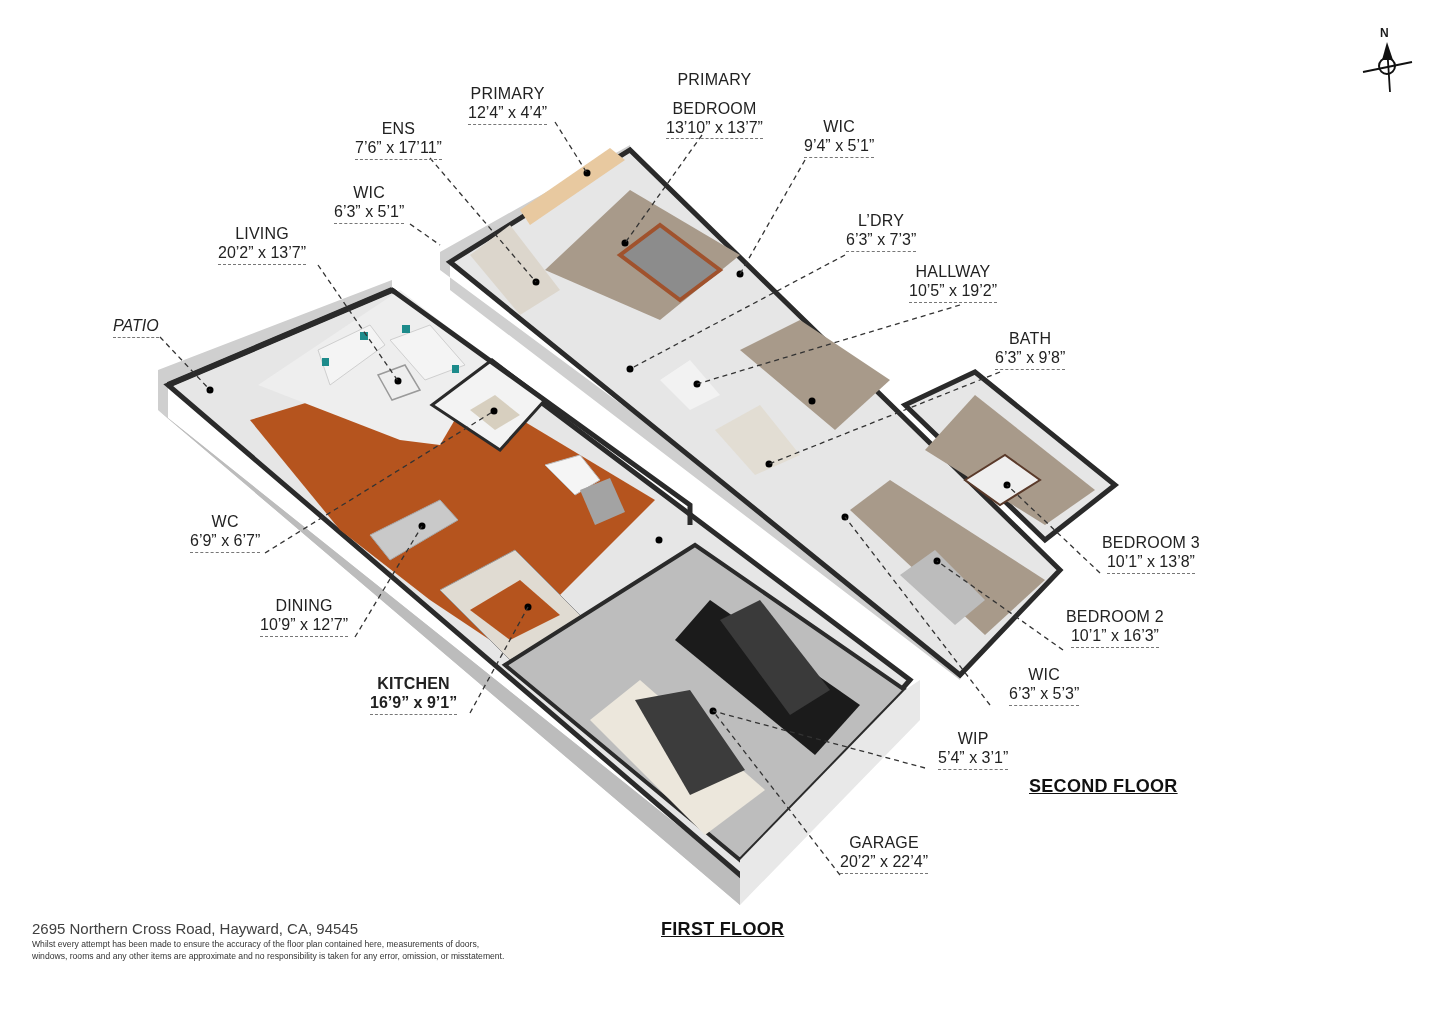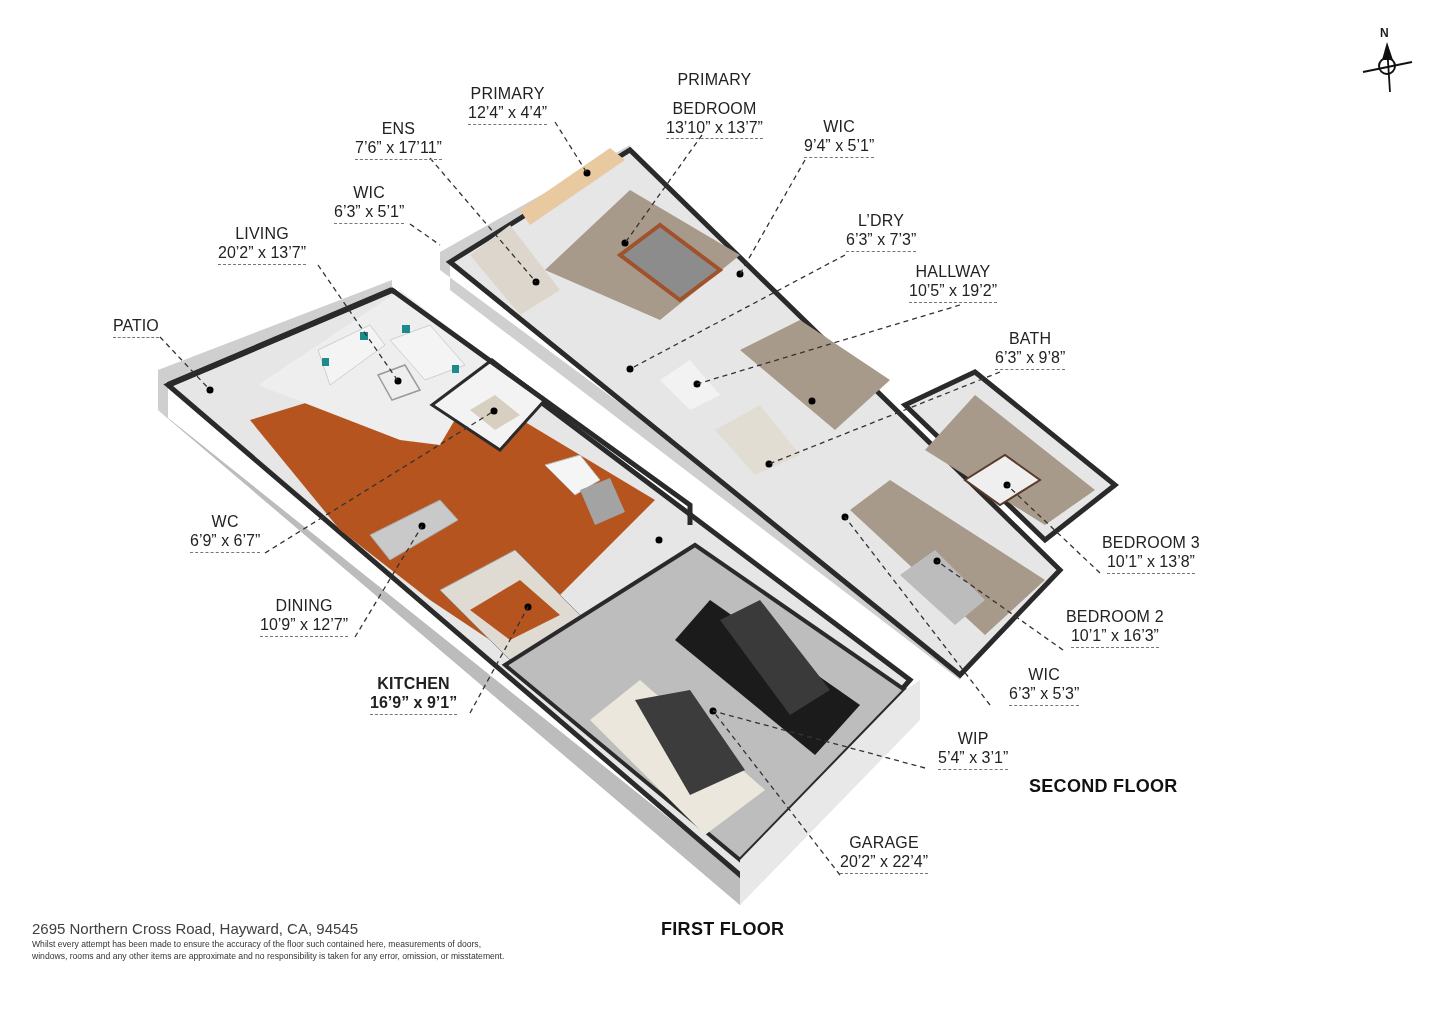--- a/index.html
+++ b/index.html
@@ -2,21 +2,21 @@
 <html><head>
 <meta charset="utf-8">
 <style>
   html, body { margin: 0; padding: 0; background: #ffffff; }
   body { width: 1440px; height: 1018px; position: relative; overflow: hidden;
          font-family: "Liberation Sans", "DejaVu Sans", sans-serif; color: #1a1a1a; }
   #plan { position: absolute; left: 0; top: 0; width: 1440px; height: 1018px; }
   .label { position: absolute; text-align: center; line-height: 1.05; color: #222; }
   .label .name { display: block; font-size: 16px; letter-spacing: 0.2px; }
   .label .dim { display: inline-block; font-size: 16px; border-bottom: 1.5px dashed #777; padding-bottom: 2px; margin-top: 2px; }
-  .floor-title { position: absolute; font-weight: bold; font-size: 18px; letter-spacing: 0.3px; color: #111; }
+  .floor-title { position: absolute; font-weight: bold; font-size: 18px; letter-spacing: 0.3px; color: #111; text-decoration: underline; }
   .footer { position: absolute; left: 32px; top: 920px; width: 600px; }
   .footer .addr { font-size: 15px; color: #404040; }
   .footer .area { font-size: 11.5px; color: #222; margin-top: 2px; }
   .footer .disc { font-size: 8.6px; color: #333; line-height: 1.35; margin-top: 2px; }
   .compass { position: absolute; left: 1360px; top: 26px; width: 56px; height: 70px; }
   .compass .n { position: absolute; left: 20px; top: 0; font-size: 12px; font-weight: bold; }
 </style>
 </head>
 <body>
 
@@ -179,21 +179,21 @@
 </div>
 <div class="label" style="left:1009px; top:667px;">
   <span class="name">WIC</span>
   <span class="dim">6’3” x 5’3”</span>
 </div>
 <div class="label" style="left:218px; top:226px;">
   <span class="name">LIVING</span>
   <span class="dim">20’2” x 13’7”</span>
 </div>
 <div class="label" style="left:113px; top:318px;">
-  <span class="dim" style="margin-top:0;">PATIO</span>
+  <span class="dim" style="margin-top:0;font-style:italic;">PATIO</span>
 </div>
 <div class="label" style="left:190px; top:514px;">
   <span class="name">WC</span>
   <span class="dim">6’9” x 6’7”</span>
 </div>
 <div class="label" style="left:260px; top:598px;">
   <span class="name">DINING</span>
   <span class="dim">10’9” x 12’7”</span>
 </div>
 <div class="label" style="left:370px; top:676px;font-weight:bold;">
@@ -218,16 +218,16 @@
     <polygon points="27,16 33,34 22,34" fill="#111"></polygon>
     <circle cx="27" cy="40" r="8" fill="none" stroke="#111" stroke-width="2"></circle>
     <line x1="3" y1="46" x2="52" y2="36" stroke="#111" stroke-width="1.8"></line>
     <line x1="27" y1="20" x2="30" y2="66" stroke="#111" stroke-width="1.8"></line>
   </svg>
 </div>
 
 <div class="footer">
   <div class="addr">2695 Northern Cross Road, Hayward, CA, 94545</div>
   <div class="disc">
-    <div>Whilst every attempt has been made to ensure the accuracy of the floor such contained here, measurements of doors,</div>
+    <div>Whilst every attempt has been made to ensure the accuracy of the floor plan contained here, measurements of doors,</div>
     <div>windows, rooms and any other items are approximate and no responsibility is taken for any error, omission, or misstatement.</div>
   </div>
 </div>
 
 </body></html>

